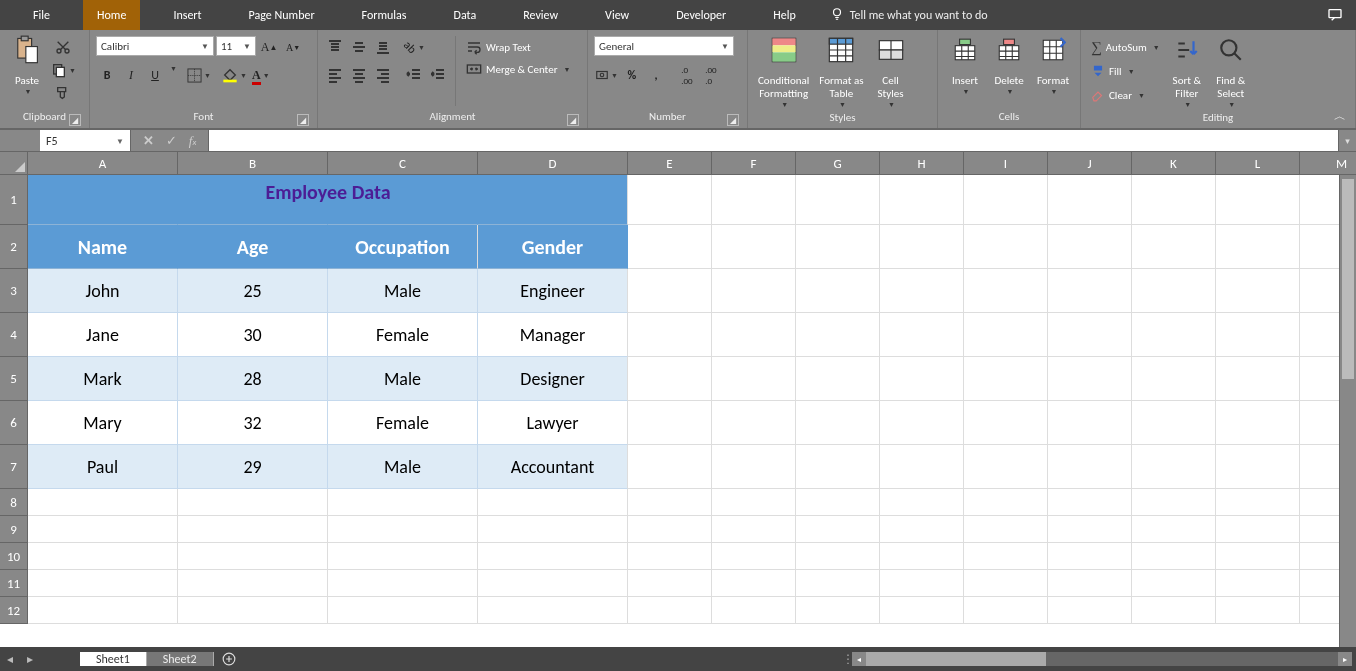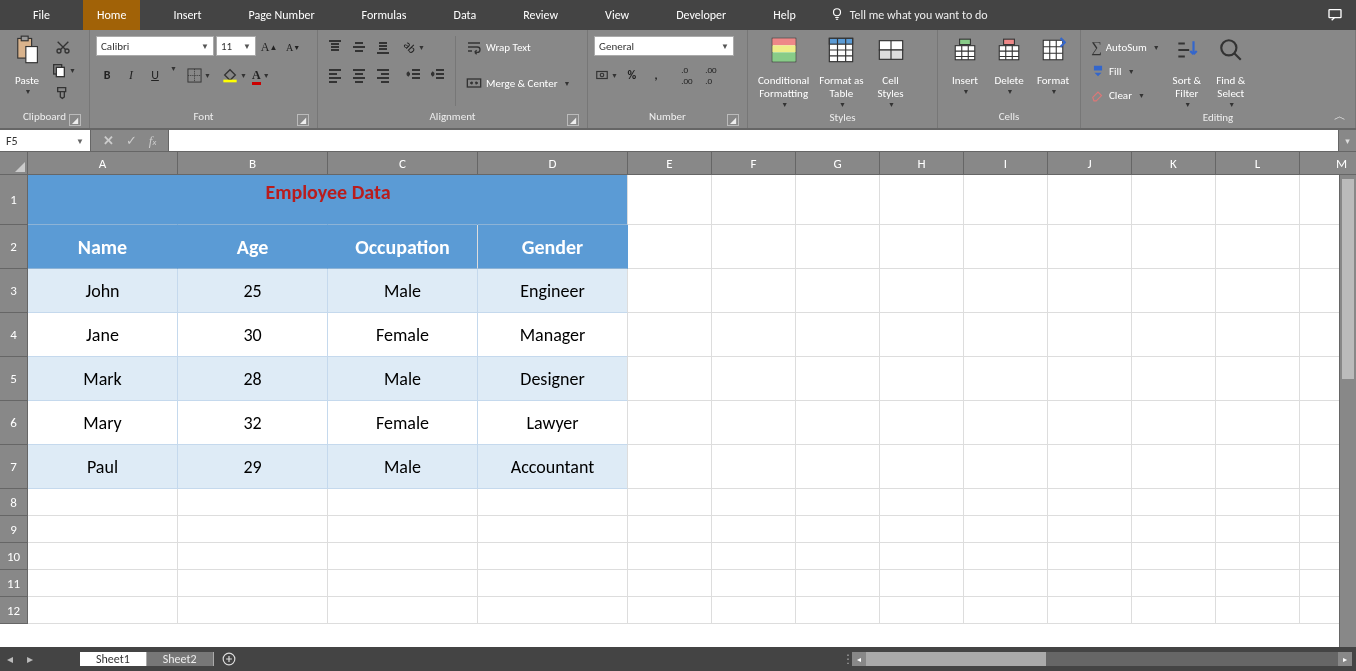--- a/index.html
+++ b/index.html
@@ -27,21 +27,21 @@
 .sm-btn { min-width: 22px; height: 22px; display: flex; align-items: center; justify-content: center; cursor: pointer; font-size: 12px; color: #222; border: 1px solid transparent; }
 .sep-v { width: 1px; background: #777; margin: 0 2px; }
 .combo { background: #fff; border: 1px solid #aaa; height: 20px; display: flex; align-items: center; padding: 0 4px; font-size: 11px; color: #333; }
 .combo .dd { margin-left: auto; font-size: 8px; color: #555; }
 .ribbon svg { display: block; }
 .stack { display: flex; flex-direction: column; gap: 1px; }
 .chev { font-size: 7px; color: #333; margin-left: 2px; }
 .txt-btn { color:#fff; font-size:11px; display:flex; align-items:center; gap:4px; padding:0 4px; cursor:pointer; height:22px;}
 
 
-.fbar { background: #888; height: 23px; display: flex; align-items: stretch; border-top: 1px solid #666; border-bottom: 1px solid #666; }
+.fbar { background: #888; height: 23px; display: flex; align-items: stretch; border-top: 1px solid #666; border-bottom: 1px solid #666; padding-left: 40px; }
 .namebox { width: 91px; background: #fff; color: #333; font-size: 12px; display: flex; align-items: center; padding: 0 6px; border-right: 1px solid #666; }
 .namebox .dd { margin-left: auto; font-size: 8px; color: #666; }
 .fx-btns { display: flex; align-items: center; gap: 12px; padding: 0 12px; color: #ccc; font-size: 13px; }
 .fx-input { flex: 1; background: #fff; border-left: 1px solid #666; }
 .fx-expand { width: 18px; background:#888; border-left:1px solid #666; display:flex; align-items:center; justify-content:center; color:#ddd; font-size:9px;}
 
 
 .gridwrap { position: absolute; top: 152px; left:0; right:0; bottom: 24px; overflow: hidden; background:#fff; }
 .sheet { display: grid; }
 .corner { background: #888; border-right:1px solid #666; border-bottom:1px solid #666; position:relative; }
@@ -248,21 +248,21 @@
               </svg>
             </div>
           <div class="sm-btn">
               <svg width="16" height="16" stroke="#333" stroke-width="2" fill="none">
                 <path d="M6 3h8M6 7h8M6 11h8M1 7l3 0M4 7l-2-2M4 7l-2 2"></path>
               </svg>
             </div>
         </div>
       </div>
       <div class="sep-v" style="margin:4px 4px"></div>
-      <div class="stack" style="gap:14px; padding-top:4px">
+      <div class="stack" style="gap:0; padding-top:4px">
         <div class="txt-btn">
           <span>
               <svg width="16" height="16" viewBox="0 0 24 24" fill="none" stroke="#333" stroke-width="2">
                 <path d="M3 6h18M3 12h14a4 4 0 010 8h-4m0 0l3-3m-3 3l3 3M3 18h6"></path>
               </svg>
             </span>
           <span style="font-size:11px;color:#fff">Wrap Text</span>
         </div>
         <div class="txt-btn">
           <span>
@@ -641,21 +641,21 @@
       <div class="cell"></div>
       <div class="cell"></div>
       <div class="cell"></div>
       <div class="cell"></div>
       <div class="cell"></div>
       <div class="cell"></div>
     </div>
   <div class="vscroll">
       <div class="thumb"></div>
     </div>
-<div style="position: absolute; left: 28px; top: 23px; width: 600px; height: 34px; display: flex; align-items: center; justify-content: center; color: #b91c1c; font-weight: 600; font-size: 20px; pointer-events: none;">Employee Data</div>
+<div style="position: absolute; left: 28px; top: 23px; width: 600px; height: 34px; display: flex; align-items: center; justify-content: center; color: #4c1d95; font-weight: 600; font-size: 20px; pointer-events: none;">Employee Data</div>
   </div>
 
 <div class="statusbar">
   <div class="sb-left">
     <div class="sb-nav">◂</div>
     <div class="sb-nav">▸</div>
     <div style="width:40px"></div>
     <div class="sheet-tab">Sheet1</div>
     <div class="sheet-tab inactive">Sheet2</div>
     <div class="add-sheet">

